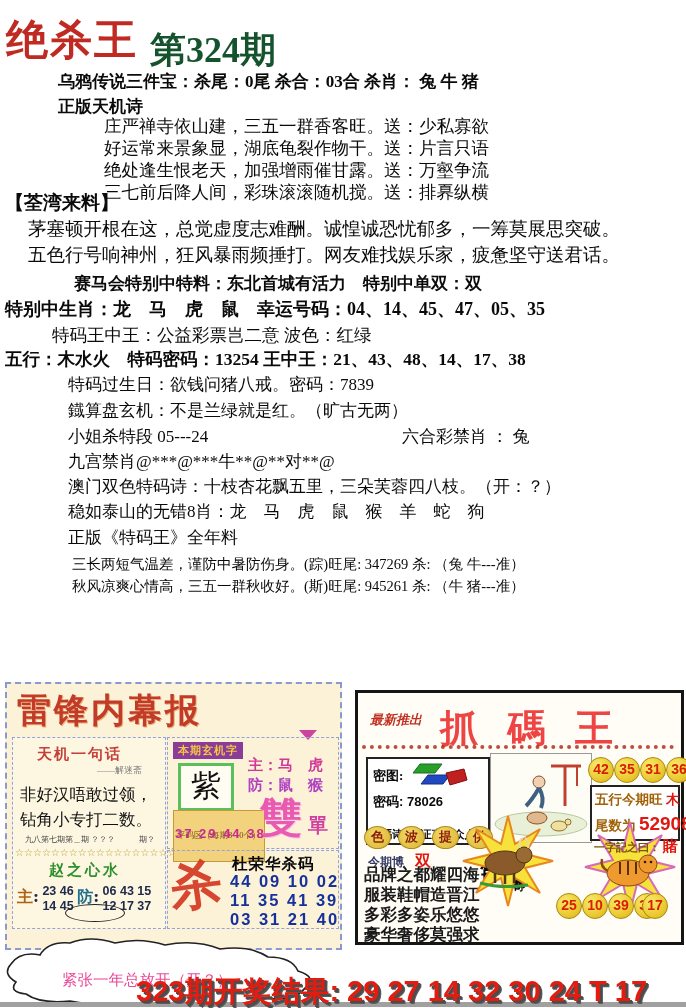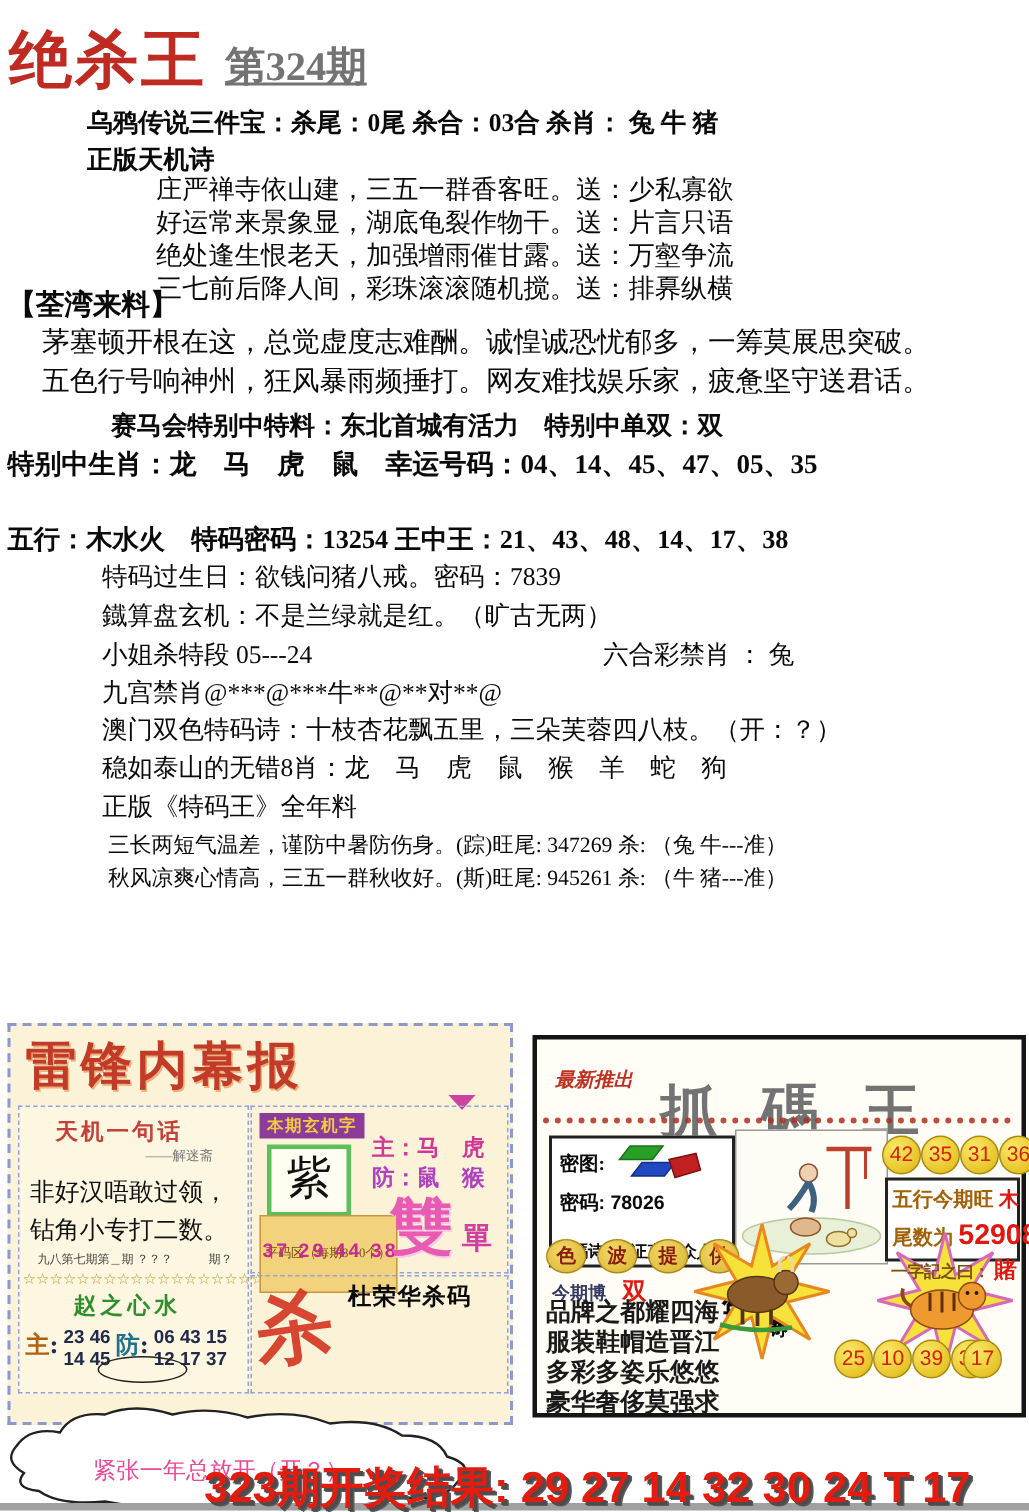--- a/index.html
+++ b/index.html
@@ -1,21 +1,21 @@
 <!DOCTYPE html>
 <html><head>
 <meta charset="utf-8">
 <style>
   html,body{margin:0;padding:0;background:#ffffff;}
   #page{position:relative;width:686px;height:1008px;background:#ffffff;overflow:hidden;
         font-family:"Liberation Serif","DejaVu Serif",serif;color:#0a0a0a;}
   .abs{position:absolute;white-space:nowrap;}
   
   #title{left:6px;top:12px;font-size:42px;font-weight:bold;color:#bf2b23;letter-spacing:2px;}
-  #issue{left:150px;top:26px;font-size:27px;font-weight:bold;color:#737373;text-decoration:underline;}
+  #issue{left:150px;top:26px;font-size:36px;font-weight:bold;color:#14532d;}
   
   #treasures{left:58px;top:70px;font-size:17px;font-weight:bold;}
   #tianji-title{left:58px;top:95px;font-size:17px;font-weight:bold;}
   #tianji-poem{left:104px;top:115px;font-size:17.5px;line-height:22px;}
   #quanwan-label{left:5px;top:190px;font-size:19px;font-weight:bold;}
   #quanwan-lines{left:28px;top:216px;font-size:18.5px;line-height:26px;}
   #racing{left:74px;top:272px;font-size:17px;font-weight:bold;}
   #special-zodiac{left:5px;top:297px;font-size:18px;font-weight:bold;}
   #king{left:52px;top:323px;font-size:17.5px;}
   #five-elements{left:5px;top:347px;font-size:17.5px;font-weight:bold;}
@@ -66,31 +66,31 @@
   #lf-right-bottom{left:160px;top:166px;width:170px;height:77px;border:1px dashed #92a2dc;}
   #lf-kill-char{left:2px;top:0px;font-size:52px;font-weight:bold;color:#d43420;transform:rotate(-8deg);opacity:.9;}
   #lf-kill-title{left:64px;top:3px;font-size:15.5px;font-weight:bold;letter-spacing:1px;}
   #lf-kill-rows{left:62px;top:21px;font-size:16.5px;font-weight:bold;color:#16309c;line-height:19px;
                 letter-spacing:2px;font-family:"Liberation Sans",sans-serif;}
   
   #zhuama{position:absolute;left:355px;top:690px;width:329px;height:255px;border:3px solid #151515;
           background:#fffdf6;box-sizing:border-box;}
   #zhuama .abs{position:absolute;}
   #zm-new{left:12px;top:18px;font-size:13px;font-weight:bold;color:#c03020;font-style:italic;}
-  #zm-title{left:82px;top:22px;font-size:38px;font-weight:bold;color:#737373;letter-spacing:10px;}
+  #zm-title{left:82px;top:10px;font-size:38px;font-weight:bold;color:#ef4444;letter-spacing:10px;}
   #zm-divider{left:4px;top:52px;width:312px;border-top:4px dotted #b03020;opacity:.85;}
   #zm-left-box{left:8px;top:64px;width:120px;height:84px;border:2px solid #222;background:#fff;}
   #zm-mitu-label{left:5px;top:8px;font-size:13px;font-weight:bold;}
   #zm-logo{left:44px;top:2px;}
   #zm-mima{left:5px;top:34px;font-size:13px;font-weight:bold;font-family:"Liberation Sans",sans-serif;}
   #zm-tema{left:2px;top:56px;font-size:11px;font-weight:bold;margin-top:12px;}
   #zm-cartoon{left:132px;top:60px;width:100px;height:88px;border:1px solid #999;background:#fdfdf6;}
   .ball{position:absolute;width:24px;height:24px;border-radius:50%;
         background:radial-gradient(circle at 35% 30%,#fbe969,#e7c52a 70%,#c9a315);
-        border:1px solid #a9880e;color:#d81f00;font-weight:normal;font-size:14px;line-height:23px;
+        border:1px solid #a9880e;color:#d81f00;font-weight:bold;font-size:14px;line-height:23px;
         text-align:center;font-family:"Liberation Sans",sans-serif;}
   #zm-wuxing-box{left:232px;top:92px;width:90px;height:56px;border:2px solid #222;background:#fff;
                  padding:4px 3px;box-sizing:border-box;}
   .goldtxt{color:#a16207;font-weight:bold;}
   .redtxt{color:#e01810;font-weight:bold;}
   #zm-wx1{font-size:13.5px;}
   #zm-wx2{font-size:13.5px;margin-top:4px;}
   #zm-wx2 .redtxt{font-size:19px;font-family:"Liberation Sans",sans-serif;}
   #zm-badges{left:6px;top:133px;}
   .badge-oval{display:inline-block;width:25px;height:21px;border-radius:50%;
@@ -131,20 +131,21 @@
     <div>绝处逢生恨老天，加强增雨催甘露。送：万壑争流</div>
     <div>三七前后降人间，彩珠滚滚随机搅。送：排奡纵横</div>
   </div>
   <div id="quanwan-label" class="abs">【荃湾来料】</div>
   <div id="quanwan-lines" class="abs">
     <div>茅塞顿开根在这，总觉虚度志难酬。诚惶诚恐忧郁多，一筹莫展思突破。</div>
     <div>五色行号响神州，狂风暴雨频捶打。网友难找娱乐家，疲惫坚守送君话。</div>
   </div>
   <div id="racing" class="abs">赛马会特别中特料：东北首城有活力　特别中单双：双</div>
   <div id="special-zodiac" class="abs">特别中生肖：龙　马　虎　鼠　幸运号码：04、14、45、47、05、35</div>
+  <div id="king" class="abs">特码王中王：公益彩票岂二意 波色：红绿</div>
   <div id="five-elements" class="abs">五行：木水火　特码密码：13254 王中王：21、43、48、14、17、38</div>
   <div id="birthday" class="abs">特码过生日：欲钱问猪八戒。密码：7839</div>
   <div id="abacus" class="abs">鐡算盘玄机：不是兰绿就是红。（旷古无两）</div>
   <div id="miss-kill" class="abs">小姐杀特段  05---24</div>
   <div id="ban-zodiac" class="abs">六合彩禁肖 ：  兔</div>
   <div id="nine-palace" class="abs">九宫禁肖@***@***牛**@**对**@</div>
   <div id="macau-poem" class="abs">澳门双色特码诗：十枝杏花飘五里，三朵芙蓉四八枝。（开：？）</div>
   <div id="stable8" class="abs">稳如泰山的无错8肖：龙　马　虎　鼠　猴　羊　蛇　狗</div>
   <div id="tmw-title" class="abs">正版《特码王》全年料</div>
   <div id="tmw-lines" class="abs">
@@ -188,20 +189,25 @@
       <div id="lf-guard-zodiac" class="abs">防：鼠　猴</div>
       <div id="lf-pingma-label" class="abs">平码区（每期8-10个）</div>
       <div id="lf-pingma-nums" class="abs">37 29 44 38</div>
       <div id="lf-double" class="abs">雙</div>
       <div id="lf-single" class="abs">單</div>
     </div>
 
     <div id="lf-right-bottom" class="abs">
       <div id="lf-kill-char" class="abs">杀</div>
       <div id="lf-kill-title" class="abs">杜荣华杀码</div>
+      <div id="lf-kill-rows" class="abs">
+        <div>44 09 10 02</div>
+        <div>11 35 41 39</div>
+        <div>03 31 21 40</div>
+      </div>
     </div>
   </div>
 
   <div id="zhuama">
     <div id="zm-new" class="abs">最新推出</div>
     <div id="zm-title" class="abs">抓 碼 王</div>
     <div id="zm-divider" class="abs"></div>
 
     <div id="zm-left-box" class="abs">
       <span id="zm-mitu-label" class="abs">密图:</span>

